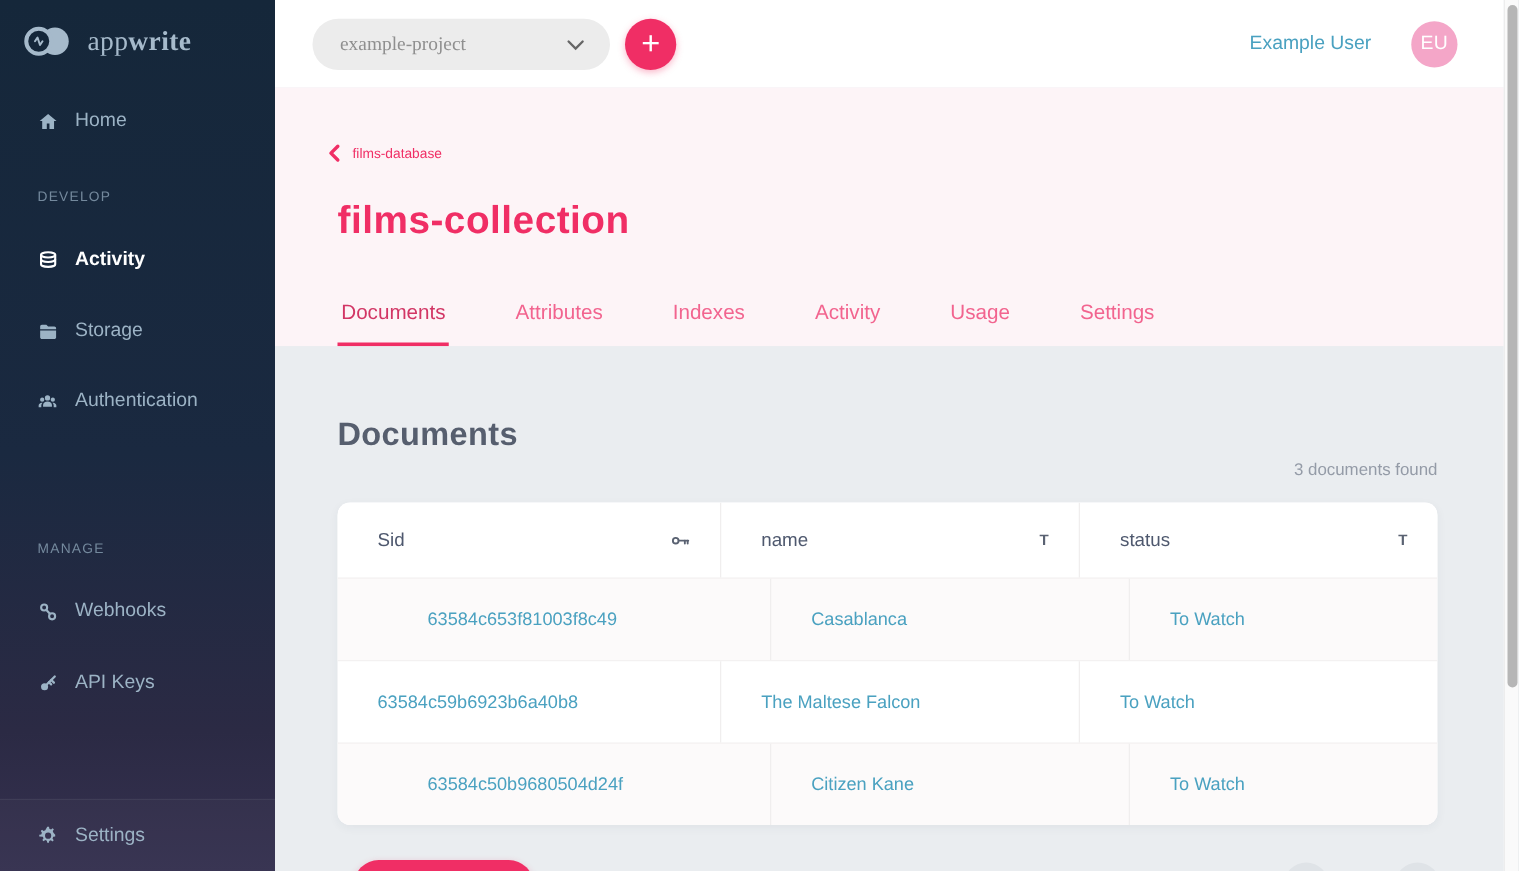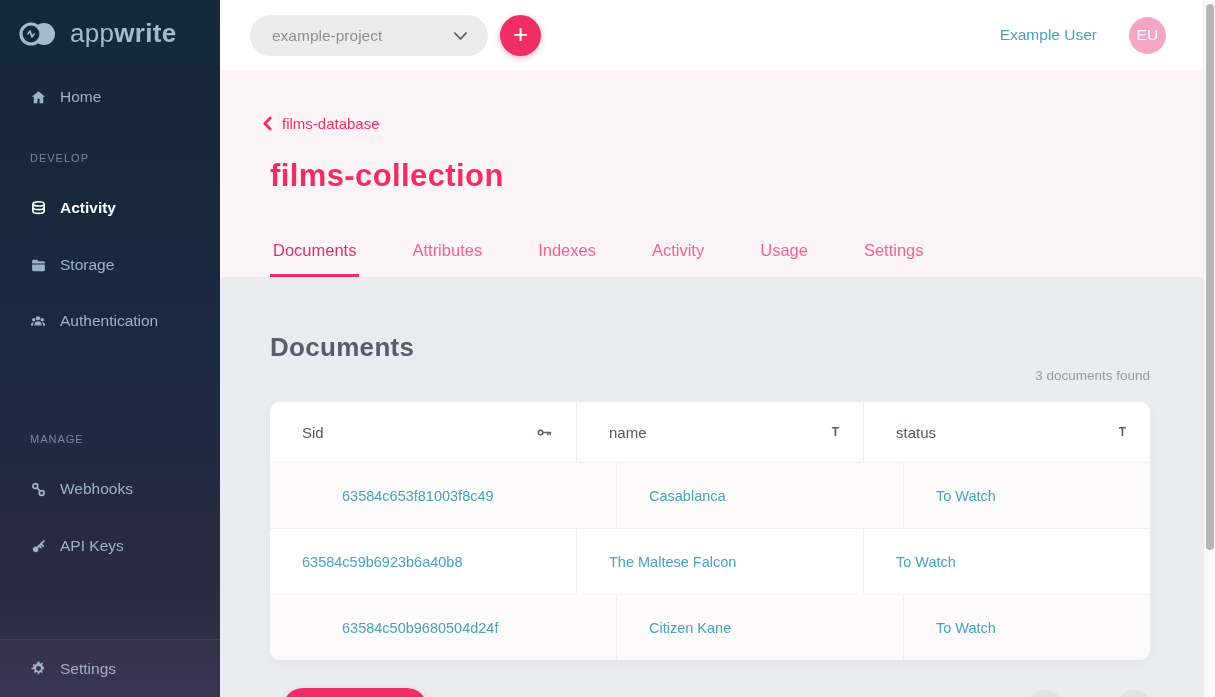--- a/index.html
+++ b/index.html
@@ -4,49 +4,49 @@
 <style>
   * { margin:0; padding:0; box-sizing:border-box; }
   html,body { background:#dde1e5; }
   body { font-family:"Liberation Sans", sans-serif; }
   #app { position:relative; width:1215px; height:697px; overflow:hidden; background:#eaedf0; }
 
   
   .sidebar { position:absolute; left:0; top:0; width:220px; height:697px;
     background:linear-gradient(180deg,#15273a 0%,#1a2940 52%,#2b2a44 84%,#363150 100%); }
   .logo { position:absolute; left:18px; top:18px; display:flex; align-items:center; gap:8px; color:#a6bacb; cursor:pointer; }
-  .logo-text { font-size:26px; letter-spacing:.3px; }
+  .logo-text { font-size:22px; letter-spacing:.3px;font-family:Liberation Serif, serif; }
   .logo-text b { font-weight:700; }
   .nav-item { position:absolute; left:0; width:220px; height:42px; display:flex; align-items:center;
     padding-left:29px; gap:13px; color:#9cb3c5; font-size:15.5px; cursor:pointer; }
   .nav-item .nav-icon { width:18px; height:18px; display:flex; align-items:center; justify-content:center; }
   .nav-item.active { color:#ffffff; font-weight:700; }
   .nav-section { position:absolute; left:30px; font-size:11px; letter-spacing:1px; color:#74899d; font-weight:500; }
   .sidebar-footer { position:absolute; left:0; bottom:0; width:220px; height:58px; display:flex; align-items:center;
     padding-left:29px; gap:13px; color:#9cb3c5; font-size:15.5px; cursor:pointer;
     border-top:1px solid rgba(255,255,255,.06); background:rgba(255,255,255,.02); }
   .sidebar-footer .nav-icon { width:18px; height:18px; display:flex; align-items:center; justify-content:center; }
 
   
   .topbar { position:absolute; left:220px; top:0; width:983px; height:70px; background:#ffffff; }
   .project-select { position:absolute; left:30px; top:15px; width:238px; height:41px; background:#ececec;
     border-radius:21px; display:flex; align-items:center; justify-content:space-between;
-    padding:0 20px 0 22px; color:#8f8f8f; font-size:15.5px; cursor:pointer; }
+    padding:0 20px 0 22px; color:#8f8f8f; font-size:15.5px; cursor:pointer;font-family:Liberation Serif, serif; }
   .plus-btn { position:absolute; left:280px; top:15px; width:41px; height:41px; border-radius:50%;
     background:#f02e65; color:#ffffff; font-size:26px; font-weight:400; display:flex; align-items:center;
     justify-content:center; cursor:pointer; box-shadow:0 2px 6px rgba(240,46,101,.35); padding-bottom:3px; }
   .topbar-user { position:absolute; right:37px; top:0; height:70px; display:flex; align-items:center; gap:32px; cursor:pointer; }
   .user-name { color:#4aa1c0; font-size:15.5px; }
   .avatar { width:37px; height:37px; border-radius:50%; background:#f4a6c8; color:#ffffff; display:flex;
     align-items:center; justify-content:center; font-size:15.5px; letter-spacing:.3px; }
 
   
   .band-header { position:absolute; left:220px; top:70px; width:983px; height:207px; background:#fdf4f7; }
   .breadcrumb { position:absolute; left:42px; top:45px; display:flex; align-items:center; gap:9px;
-    color:#f02e65; font-size:15px; font-weight:500; cursor:pointer; }
+    color:#f02e65; font-size:11px; font-weight:500; cursor:pointer; }
   .page-title { position:absolute; left:50px; top:88px; color:#f02e65; font-size:31px; font-weight:700; letter-spacing:.4px; }
   .tabs { position:absolute; left:50px; bottom:0; display:flex; gap:50px; }
   .tab { font-size:16.5px; font-weight:500; color:#f2648f; padding:0 3px 14px 3px;
     border-bottom:3px solid transparent; cursor:pointer; }
   .tab.active { color:#d23665; border-bottom-color:#f02e65; }
 
   
   .band-content { position:absolute; left:220px; top:277px; width:983px; height:420px; background:#eaedf0; }
   .docs-heading { position:absolute; left:50px; top:55px; font-size:26px; color:#565e6e; letter-spacing:.3px; }
   .docs-count { position:absolute; right:53px; top:91px; font-size:13.5px; color:#949ba7; }

